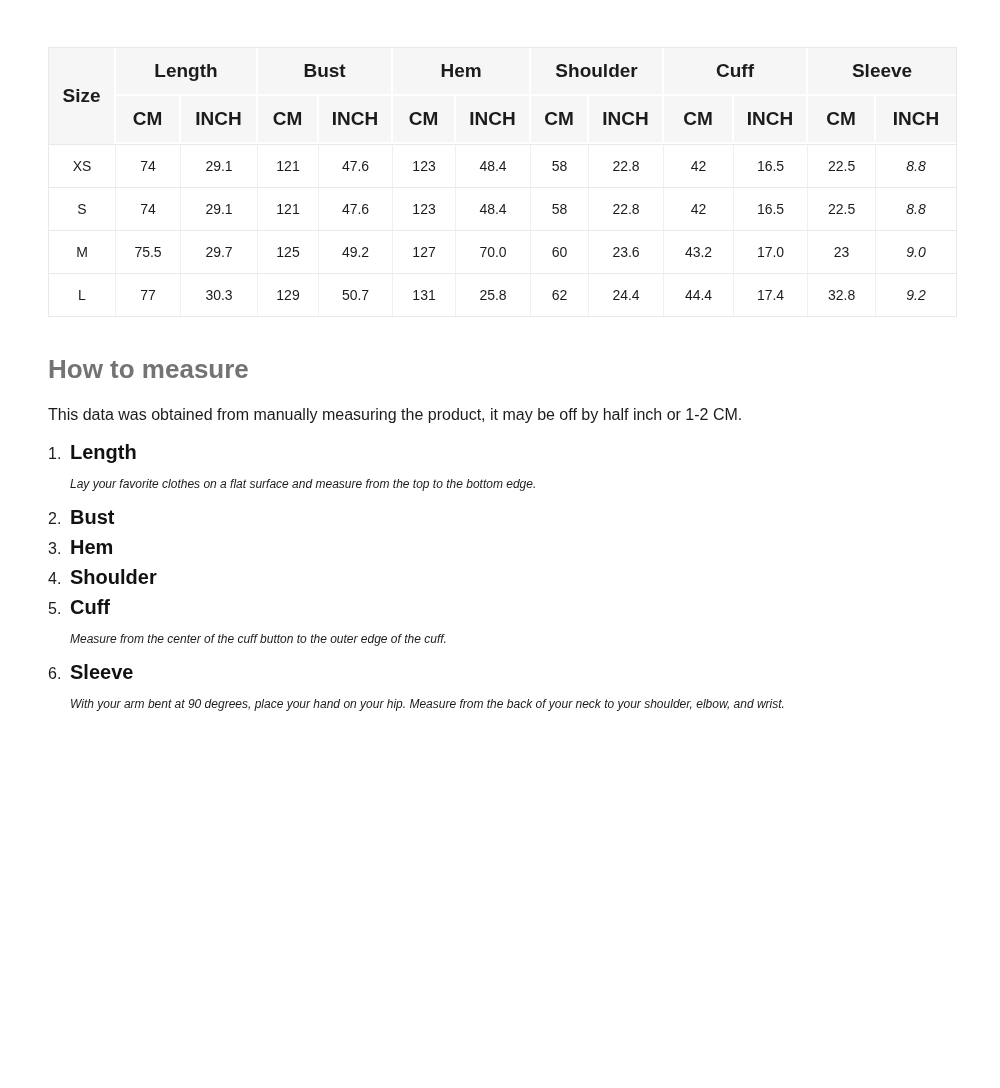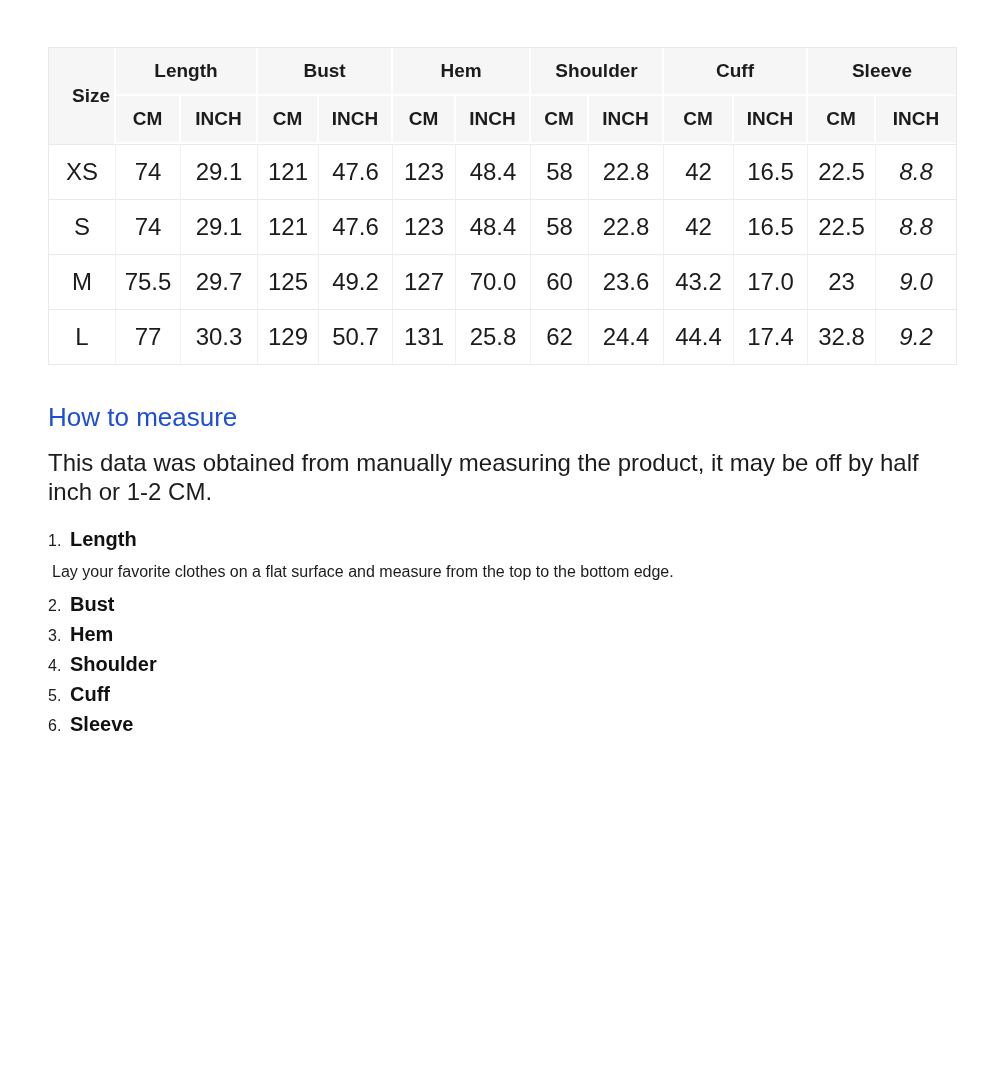--- a/index.html
+++ b/index.html
@@ -35,68 +35,68 @@
     text-align: center;
     padding: 12px 4px;
     border-right: 2px solid #ffffff;
     border-bottom: 2px solid #ffffff;
     color: #1c1c1c;
   }
   table.size-table thead tr th:last-child { border-right: none; }
   table.size-table th.corner {
     vertical-align: middle;
     border-bottom: none;
-    text-align: right;
   }
   table.size-table td {
-    font-size: 24px;
+    font-size: 14px;
     text-align: center;
     padding: 13px 4px;
     border-top: 1px solid #e9e9e9;
     border-right: 1px solid #f0f0f0;
     background: #ffffff;
     color: #1c1c1c;
   }
   table.size-table td:last-child { border-right: none; font-style: italic; }
 
   
   .howto-title {
     font-size: 26px;
-    font-weight: normal;
+    font-weight: bold;
     margin: 0 0 15px 0;
-    color: #1d4ed8;
+    color: #737373;
   }
   .howto-intro {
-    font-size: 24px;
+    font-size: 16px;
     line-height: 29px;
-    margin: 0 0 22px 0;
+    margin: 0 0 12px 0;
     max-width: 905px;
   }
   .steps { margin: 0; padding: 0; }
   .step { margin: 0 0 7px 0; }
   .step-head {
     display: flex;
     align-items: baseline;
     margin: 0 0 6px 0;
   }
   .step-num {
     flex: 0 0 22px;
     font-size: 16px;
     color: #1c1c1c;
   }
   .step-term {
     font-size: 20px;
     font-weight: bold;
     color: #111111;
   }
   .step-desc {
-    margin: 0 0 0 4px;
-    font-size: 16px;
+    margin: 0 0 0 22px;
+    font-size: 12px;
     line-height: 29px;
     max-width: 885px;
+    font-style: italic;
   }
 </style>
 </head>
 <body>
 
 <div class="page">
 
   <table class="size-table">
     <colgroup>
       <col style="width:67px">
@@ -234,23 +234,25 @@
         <span class="step-num">4.</span>
         <span class="step-term">Shoulder</span>
       </div>
     </div>
 
     <div class="step">
       <div class="step-head">
         <span class="step-num">5.</span>
         <span class="step-term">Cuff</span>
       </div>
+      <p class="step-desc">Measure from the center of the cuff button to the outer edge of the cuff.</p>
     </div>
 
     <div class="step">
       <div class="step-head">
         <span class="step-num">6.</span>
         <span class="step-term">Sleeve</span>
       </div>
+      <p class="step-desc">With your arm bent at 90 degrees, place your hand on your hip. Measure from the back of your neck to your shoulder, elbow, and wrist.</p>
     </div>
 
   </div>
 </div>
 
 </body></html>

